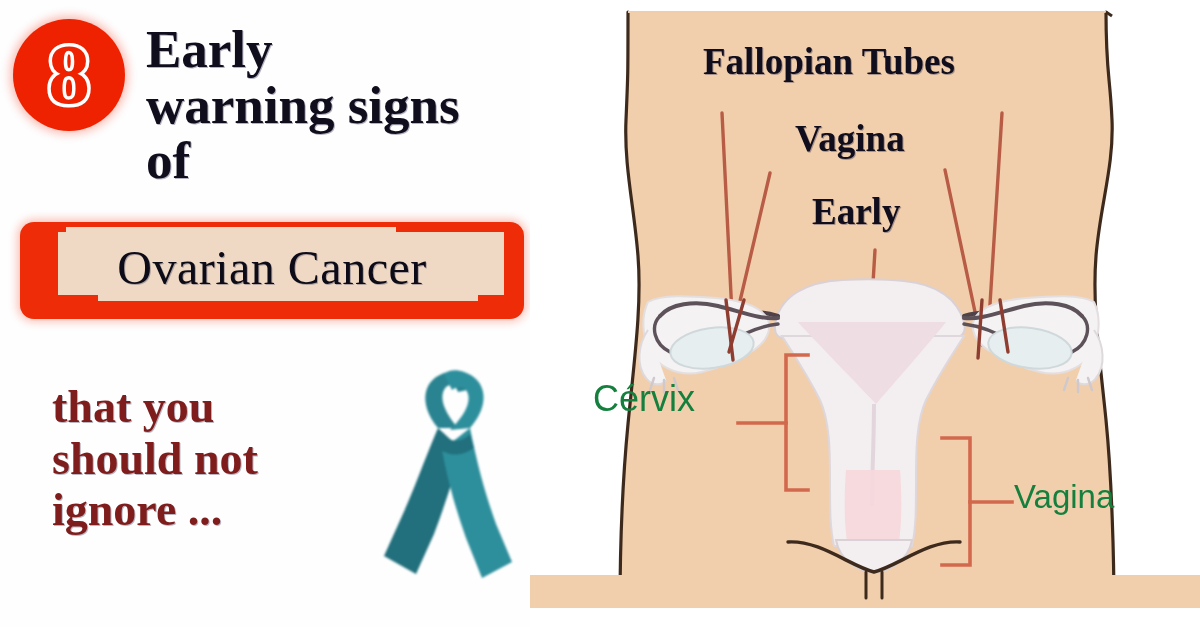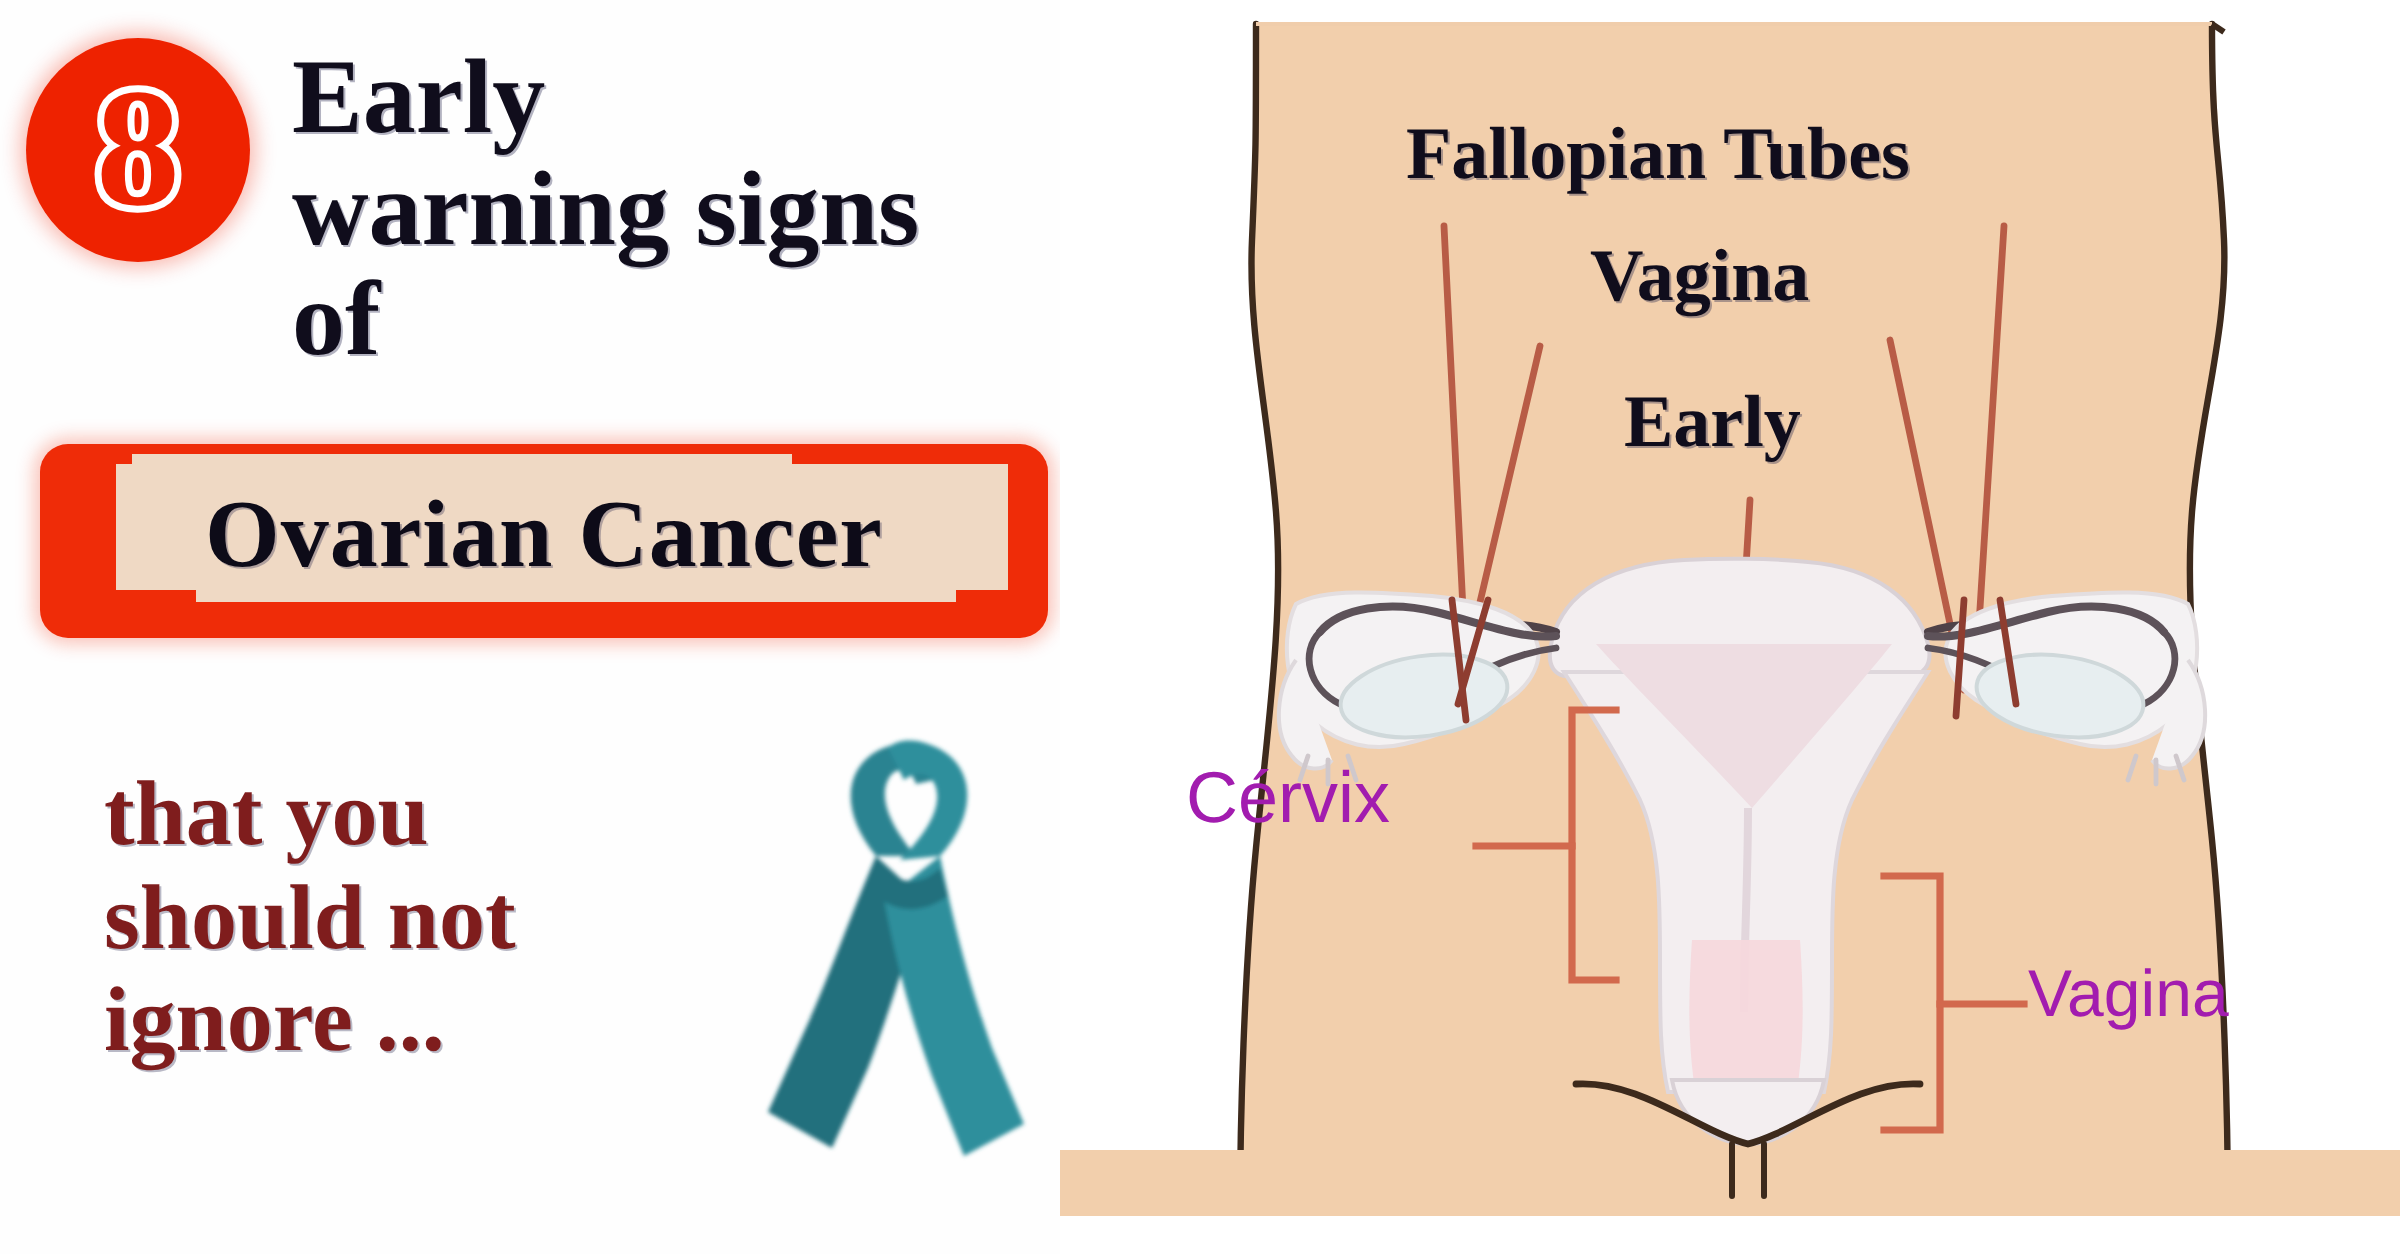--- a/index.html
+++ b/index.html
@@ -69,21 +69,21 @@
   .banner-stripe:before{
     content:"";position:absolute;left:8px;top:-5px;width:330px;height:12px;background:#efd9c4;
   }
   .banner-stripe:after{
     content:"";position:absolute;left:40px;top:60px;width:380px;height:9px;background:#efd9c4;
   }
   .banner-text{
     position:absolute;left:0;top:0;width:504px;height:97px;
     display:flex;align-items:center;justify-content:center;
     font-family:"Liberation Serif", serif;
-    font-weight:bold;font-size:48px;
+    font-weight:normal;font-size:48px;
     color:#0d0b18;
     letter-spacing:0.5px;
     text-shadow:1px 1px 0 rgba(30,30,70,0.30);
     padding-bottom:6px;
     box-sizing:border-box;
   }
 
   
   .subhead{
     position:absolute;left:52px;top:381px;width:330px;
@@ -107,29 +107,29 @@
   .diagram svg{display:block;}
 
   .lbl{
     position:absolute;
     font-family:"Liberation Serif", serif;
     font-weight:bold;
     color:#100d1c;
     text-shadow:1px 1px 0 rgba(35,35,75,0.35);
     white-space:nowrap;
   }
-  .lbl-fallopian{left:703px;top:40px;font-size:37px;margin-top:16px;}
+  .lbl-fallopian{left:703px;top:40px;font-size:37px;}
   .lbl-ovaries{left:795px;top:117px;font-size:37px;}
   .lbl-uterus{left:812px;top:190px;font-size:37px;}
 
   .lbl2{
     position:absolute;
     font-family:"Liberation Sans", sans-serif;
     font-weight:normal;
-    color:#a21caf;
+    color:#15803d;
     white-space:nowrap;
   }
   .lbl-cervix{left:593px;top:378px;font-size:36px;}
   .lbl-vagina{left:1014px;top:478px;font-size:33px;}
 </style>
 </head>
 <body>
 
 <div class="canvas">
 

